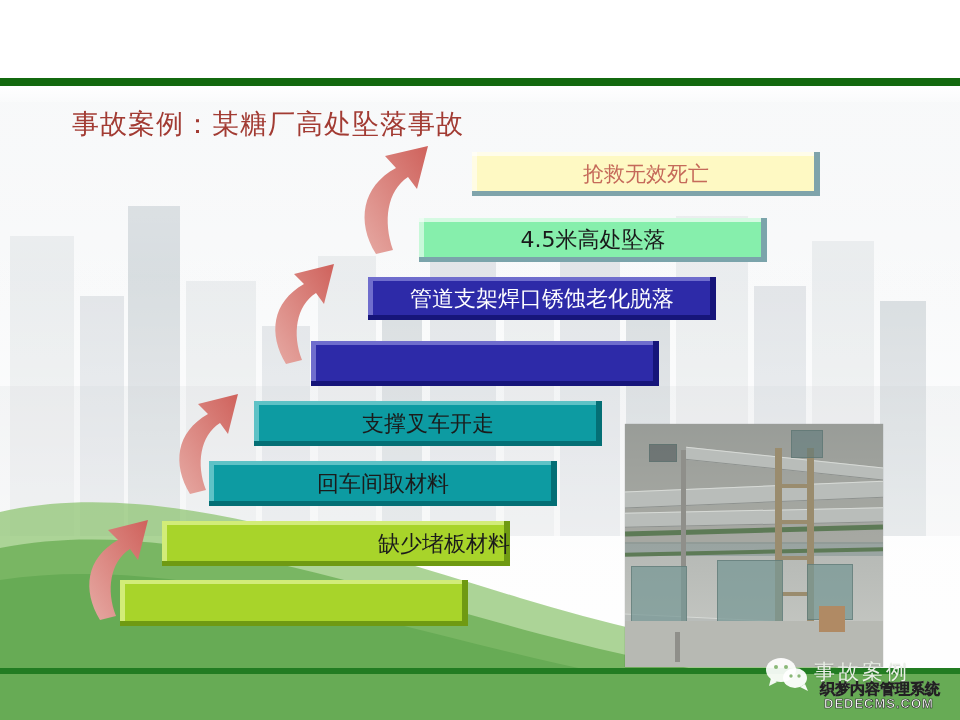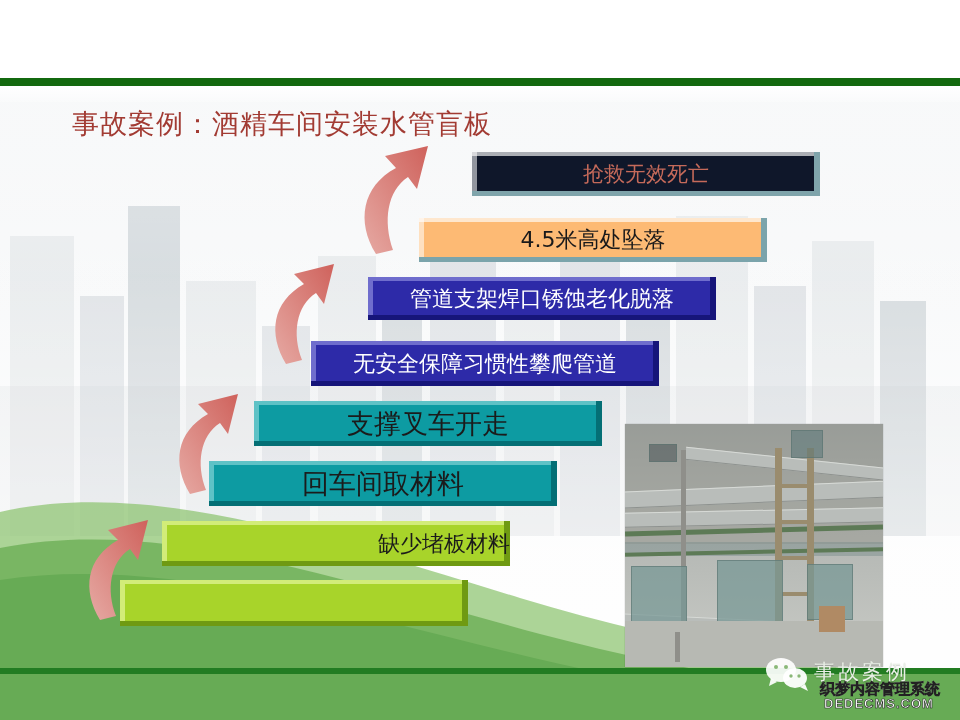--- a/index.html
+++ b/index.html
@@ -65,39 +65,39 @@
     box-sizing:border-box;white-space:nowrap;
     font-family:"DejaVu Sans","Liberation Sans",sans-serif;
   }
   .fbox .lbl{position:relative;z-index:2;}
   .fbox .bev-t{position:absolute;left:0;top:0;width:100%;height:4px;z-index:1;}
   .fbox .bev-b{position:absolute;left:0;bottom:0;width:100%;height:5px;z-index:1;}
   .fbox .bev-l{position:absolute;left:0;top:0;width:5px;height:100%;z-index:1;}
   .fbox .bev-r{position:absolute;right:0;top:0;width:6px;height:100%;z-index:1;}
 
   
-  .sty-ice{background:#0f172a;color:#c56a5a;font-size:21px;}
+  .sty-ice{background:#fef9c3;color:#c56a5a;font-size:21px;}
   .sty-ice .bev-t{background:rgba(255,255,255,.65);}
   .sty-ice .bev-l{background:rgba(255,255,255,.55);}
   .sty-ice .bev-b{background:#7fa4ab;}
   .sty-ice .bev-r{background:#7fa4ab;}
 
-  .sty-ice2{background:#fdba74;color:#19191a;font-size:22px;}
+  .sty-ice2{background:#86efac;color:#19191a;font-size:22px;}
   .sty-ice2 .bev-t{background:rgba(255,255,255,.65);}
   .sty-ice2 .bev-l{background:rgba(255,255,255,.55);}
   .sty-ice2 .bev-b{background:#7ba4ab;}
   .sty-ice2 .bev-r{background:#7ba4ab;}
 
   .sty-navy{background:#2d2aa8;color:#ffffff;font-size:22px;}
   .sty-navy .bev-t{background:#6f6dcd;}
   .sty-navy .bev-l{background:#6f6dcd;}
   .sty-navy .bev-b{background:#16157a;}
   .sty-navy .bev-r{background:#16157a;}
 
-  .sty-teal{background:#0d9ba2;color:#1b1b1b;font-size:27px;}
+  .sty-teal{background:#0d9ba2;color:#1b1b1b;font-size:22px;}
   .sty-teal .bev-t{background:#5ec2c6;}
   .sty-teal .bev-l{background:#5ec2c6;}
   .sty-teal .bev-b{background:#046f75;}
   .sty-teal .bev-r{background:#046f75;}
 
   .sty-lime{background:#a8d42a;color:#1b1b1b;font-size:22px;}
   .sty-lime .bev-t{background:#d2ec79;}
   .sty-lime .bev-l{background:#d2ec79;}
   .sty-lime .bev-b{background:#6f9a12;}
   .sty-lime .bev-r{background:#6f9a12;}
@@ -156,21 +156,21 @@
       <path d="M0,160 C170,134 360,198 560,244 C720,280 850,292 960,296 L960,300 L0,300 Z" fill="#67ab55"></path>
     </svg>
     <div class="bottom-rule"></div>
     <div class="bottom-strip"></div>
   </div>
 
   <div class="top-band"></div>
   <div class="green-rule"></div>
   <div class="under-rule"></div>
 
-  <div class="title">事故案例：酒精车间安装水管盲板</div>
+  <div class="title">事故案例：某糖厂高处坠落事故</div>
 
   <div class="photo">
     <div class="wall" style="left:0;top:0;width:258px;height:120px;background:rgba(152,152,144,0.5);"></div>
     <div class="wall" style="left:0;top:118px;width:258px;height:14px;background:rgba(120,140,138,0.45);"></div>
     <div class="pipe" style="left:-10px;top:62px;width:285px;height:15px;transform:rotate(-2.4deg);"></div>
     <div class="pipe" style="left:-10px;top:86px;width:285px;height:13px;transform:rotate(-1.2deg);"></div>
     <div class="pipe" style="left:60px;top:34px;width:215px;height:11px;transform:rotate(6deg);"></div>
     <div class="pipe" style="left:-12px;top:196px;width:290px;height:16px;transform:rotate(2.8deg);"></div>
     <div class="rail" style="left:0;top:104px;width:258px;height:5px;transform:rotate(-1.6deg);"></div>
     <div class="rail" style="left:0;top:126px;width:258px;height:4px;transform:rotate(-1.2deg);"></div>
@@ -269,21 +269,20 @@
       <span class="bev-b"></span>
       <span class="bev-r"></span>
     <span class="lbl">支撑叉车开走</span>
   </div>
 
   <div class="fbox sty-navy" style="left:311px;top:341px;width:348px;height:45px;">
     <span class="bev-t"></span>
       <span class="bev-l"></span>
       <span class="bev-b"></span>
       <span class="bev-r"></span>
-    <span class="lbl">无安全保障习惯性攀爬管道</span>
   </div>
 
   <div class="fbox sty-navy" style="left:368px;top:277px;width:348px;height:43px;justify-content:center;">
     <span class="bev-t"></span>
       <span class="bev-l"></span>
       <span class="bev-b"></span>
       <span class="bev-r"></span>
     <span class="lbl">管道支架焊口锈蚀老化脱落</span>
   </div>
 

